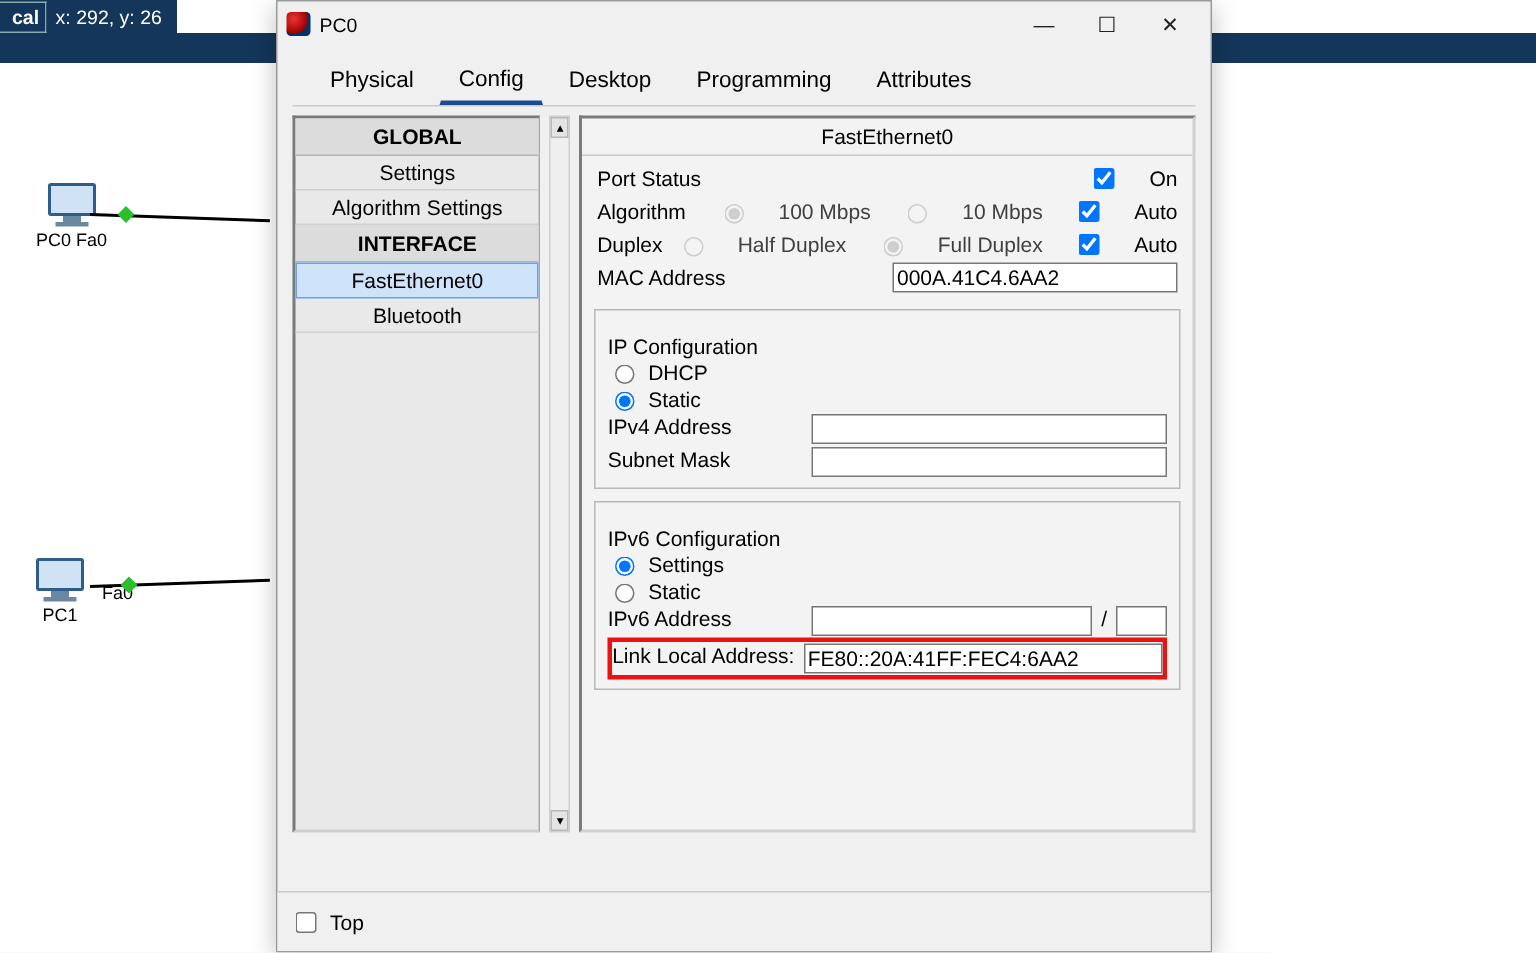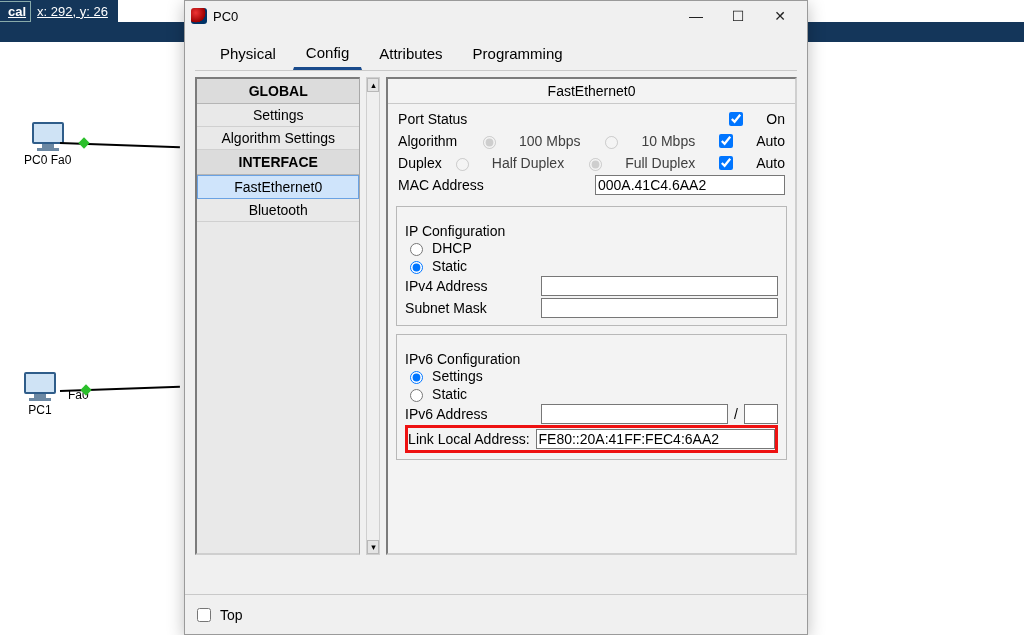--- a/index.html
+++ b/index.html
@@ -1,20 +1,20 @@
 <!DOCTYPE html>
 <html><head>
 <meta charset="utf-8">
 <style>
   * { box-sizing: border-box; font-family: Arial, Helvetica, sans-serif; }
   body { margin:0; padding:0; width:1024px; height:635px; background:#fff; overflow:hidden; position:relative; }
 
   .top-tag {
     position:absolute; top:0; left:0; background:#14365a; color:#fff;
-    font-size:13px; display:flex; align-items:center; height:22px;text-decoration:underline;
+    font-size:13px; display:flex; align-items:center; height:22px;
   }
   .top-tag .tab { background:#14365a; color:#fff; padding:2px 4px 2px 8px; font-weight:bold; border:1px solid #8aa; border-left:none; }
   .top-tag .coords { background:#14365a; padding:2px 10px 2px 6px; }
 
   .canvas { position:absolute; top:22px; left:0; width:1024px; height:20px; background:#14365a; }
 
   .workspace { position:absolute; top:42px; left:0; width:1024px; height:593px; background:#fff; }
 
   
   .pc-node { position:absolute; text-align:center; font-size:12px; }
@@ -64,21 +64,21 @@
 
   .cfg-block { padding:4px 10px 6px 10px; font-size:14px; }
   .row { display:flex; align-items:center; justify-content:space-between; padding:1px 0; }
   .row .lab { flex:0 0 auto; }
   .row .rgt { display:flex; align-items:center; gap:20px; }
   input[type=text].fld { font-size:14px; padding:1px 2px; border:1px solid #777; background:#fff; }
   input[type=checkbox] { width:14px; height:14px; }
   .radio-dis { color:#404040; }
 
   fieldset.grp { border:1px solid #b8b8b8; margin:4px 8px; padding:16px 8px 6px 8px; font-size:14px; }
-  fieldset.grp .r { display:flex; align-items:center; gap:6px; padding:1px 0; }
+  fieldset.grp .r { display:flex; align-items:flex-start; gap:6px; padding:1px 0; }
   fieldset.grp .r .lbl { width:130px; }
   fieldset.grp .r input[type=text] { flex:1; }
 
   .highlight { border:3px solid #e11; padding:2px 4px; }
 
   .status-bar { position:absolute; bottom:0; left:0; right:0; height:40px; border-top:1px solid #c9c9c9; display:flex; align-items:center; padding:0 8px; gap:6px; font-size:14px; background:#f0f0f0; }
   .status-bar input[type=checkbox]{ width:14px; height:14px; }
 </style>
 </head>
 <body>
@@ -116,22 +116,23 @@
     <span class="ttl">PC0</span>
     <div class="winbtn">—</div>
     <div class="winbtn">☐</div>
     <div class="winbtn">✕</div>
   </div>
 
   <div class="tabs-row">
     <div class="tabs">
       <div class="tab">Physical</div>
       <div class="tab active">Config</div>
+      <div class="tab">Desktop</div>
+      <div class="tab">Programming</div>
       <div class="tab">Attributes</div>
-      <div class="tab">Programming</div>
     </div>
   </div>
 
   <div class="body-area">
     <div class="left-panel">
       <div class="hdr">GLOBAL</div>
       <div class="item">Settings</div>
       <div class="item">Algorithm Settings</div>
       <div class="hdr">INTERFACE</div>
       <div class="item selected">FastEthernet0</div>

